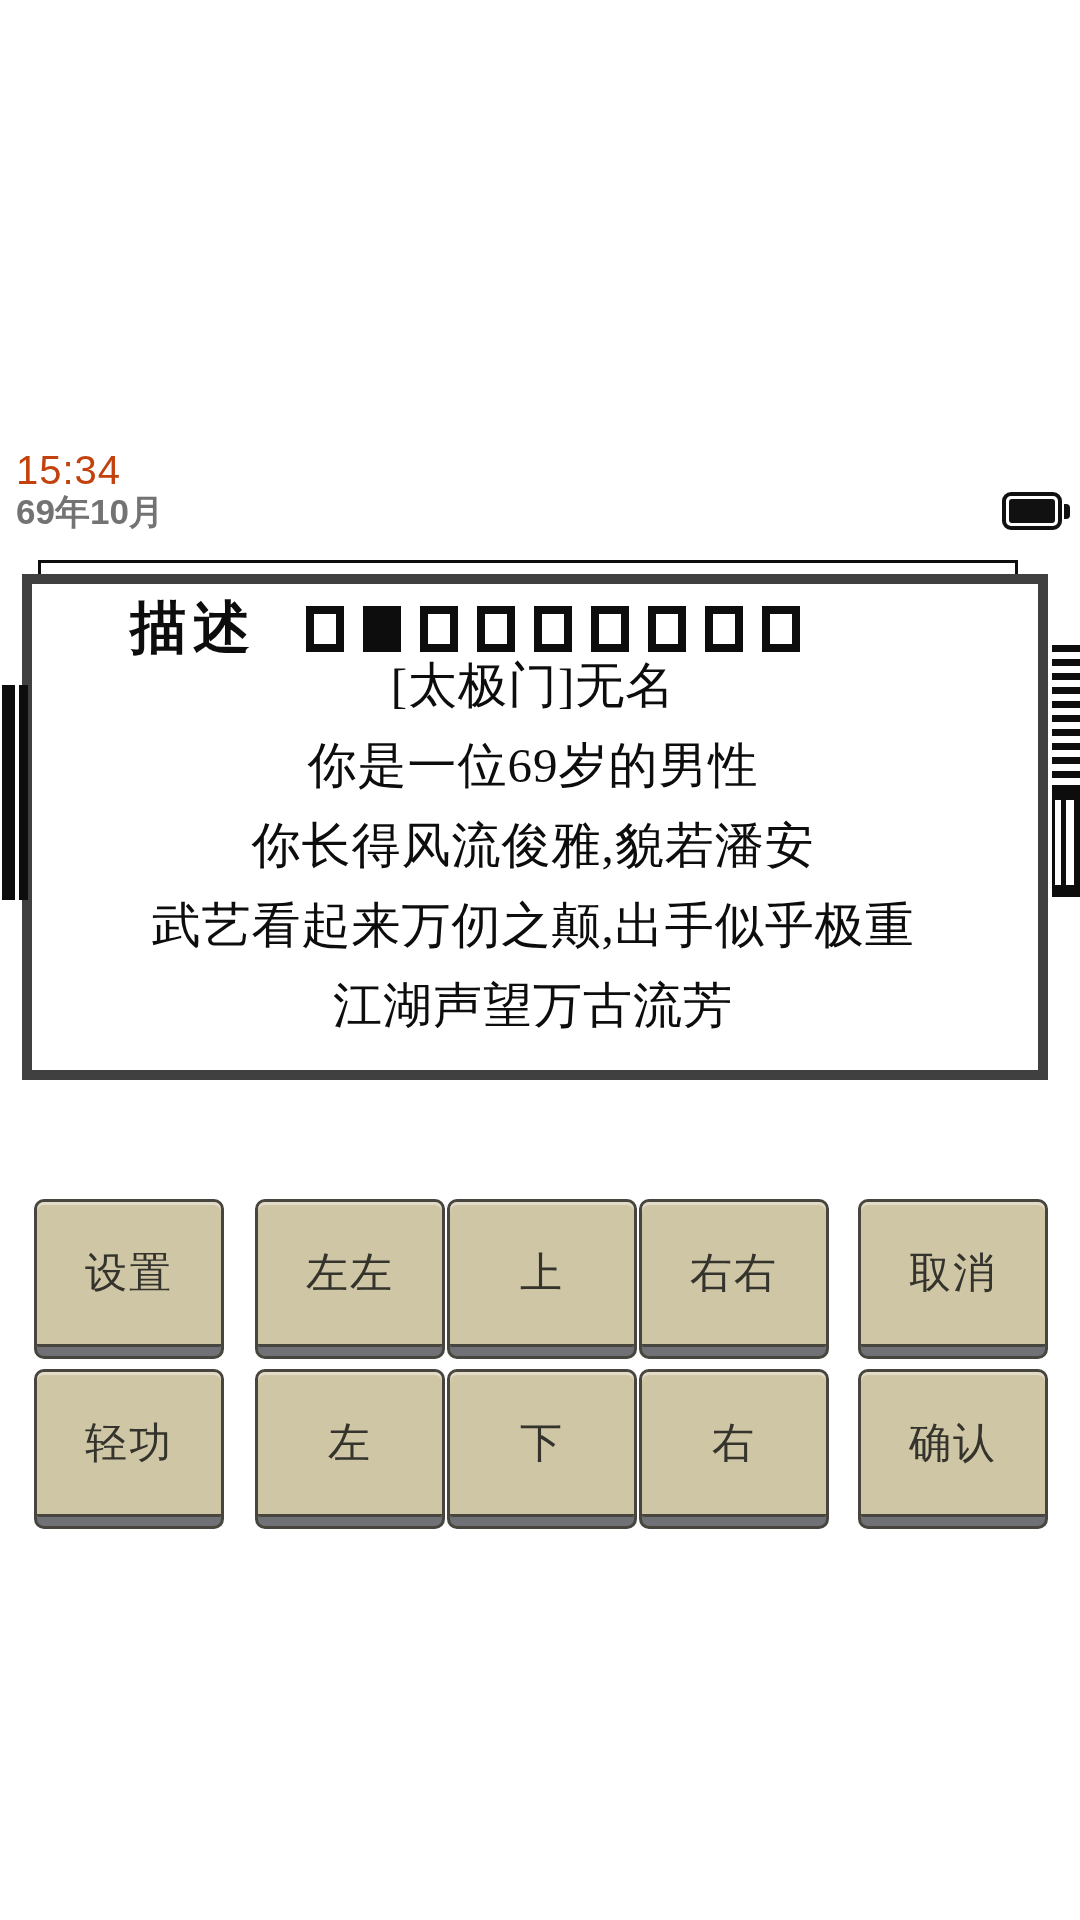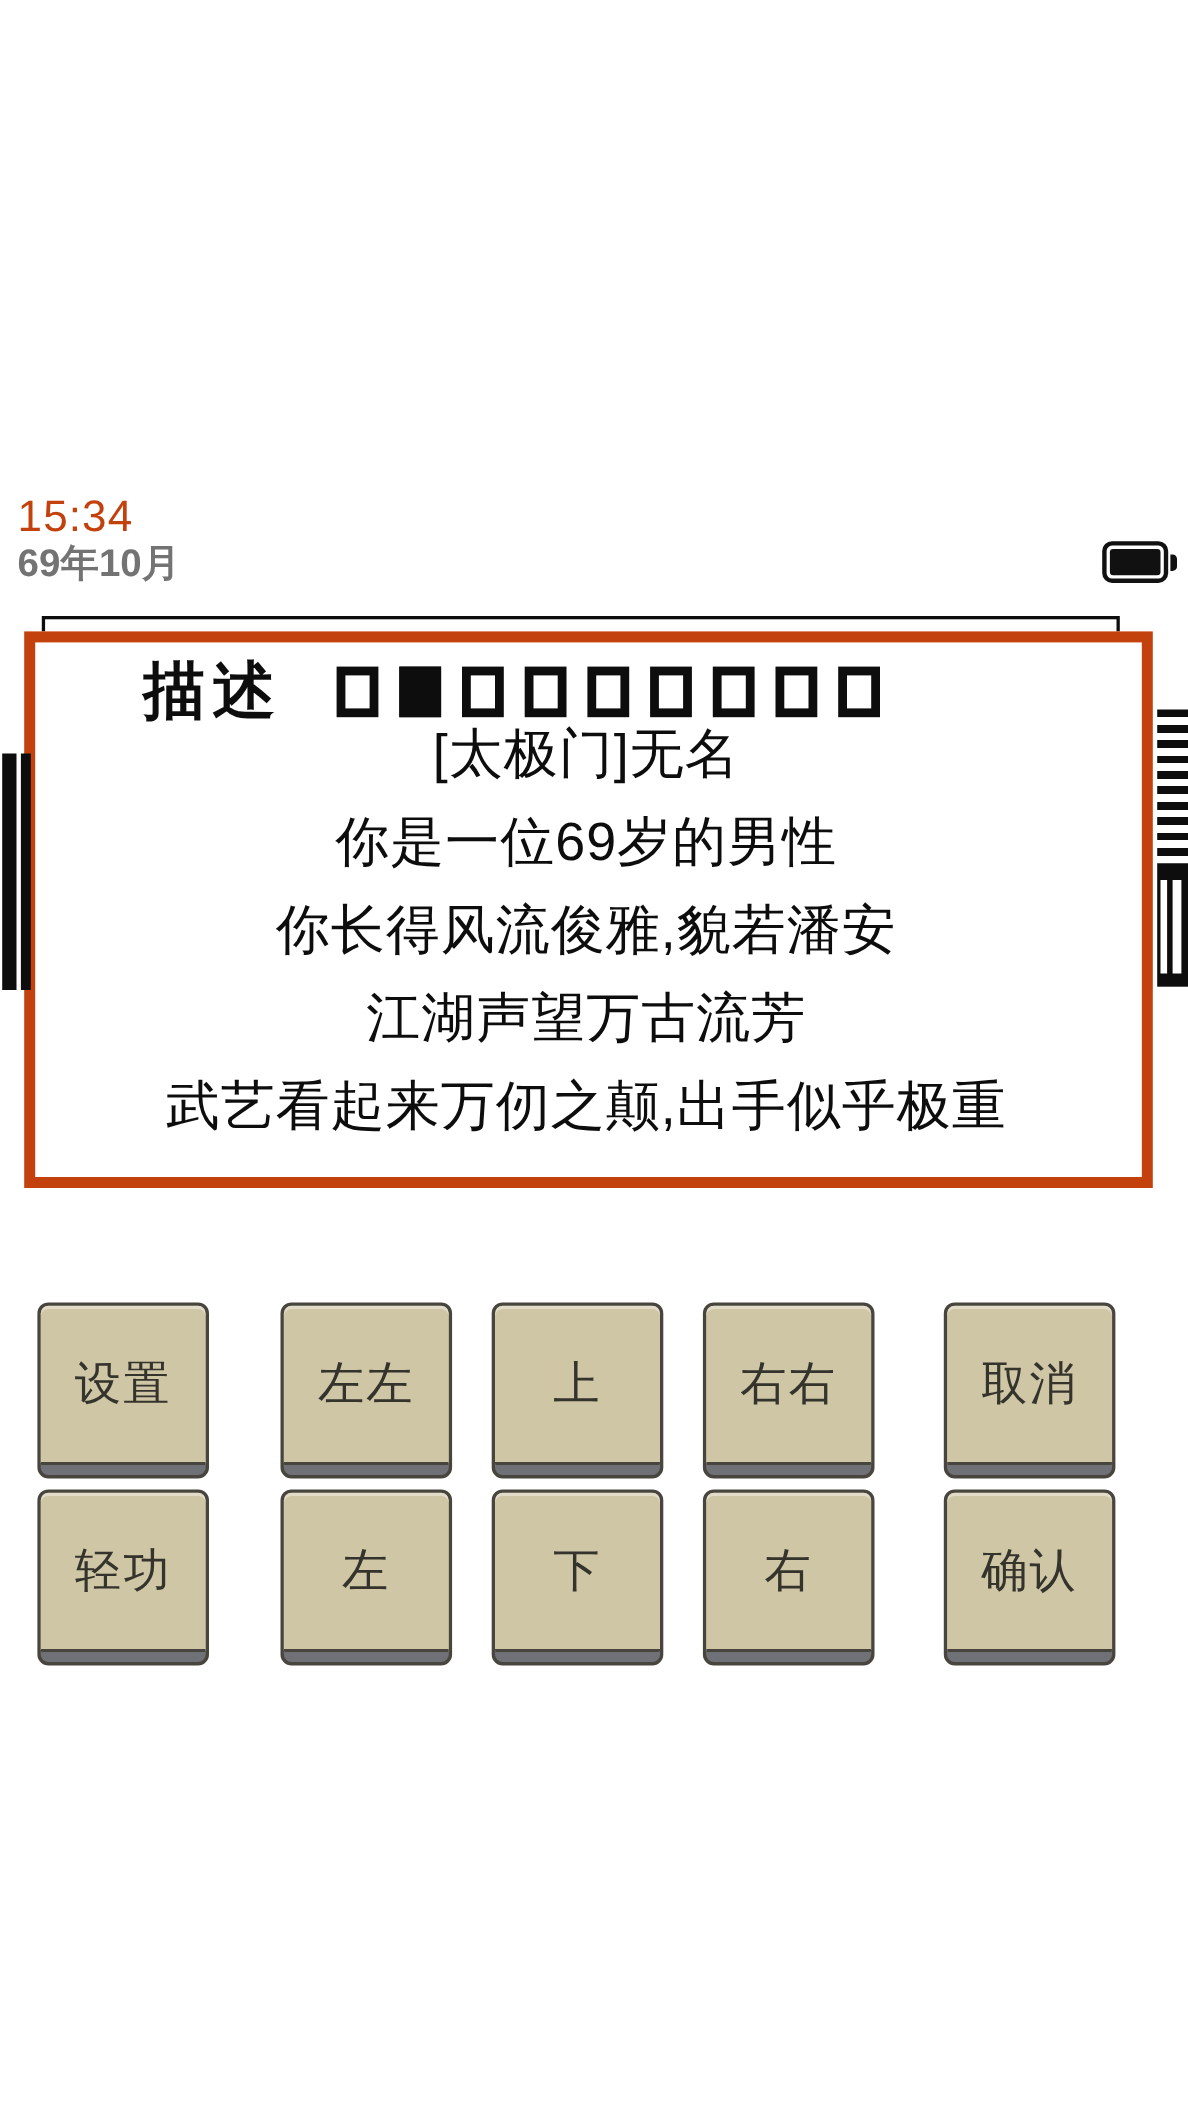--- a/index.html
+++ b/index.html
@@ -10,42 +10,42 @@
   
   .time-label{position:absolute;left:16px;top:448px;font-size:40px;color:#c2410c;letter-spacing:1px;}
   .date-label{position:absolute;left:16px;top:489px;font-size:35px;color:#737373;font-weight:bold;}
   .battery{position:absolute;left:1002px;top:492px;width:70px;height:40px;}
   .battery-body{position:absolute;left:0;top:0;width:60px;height:38px;border:4px solid #111;border-radius:9px;box-sizing:border-box;padding:3px;background:#fff;}
   .battery-fill{width:100%;height:100%;background:#111;border-radius:3px;}
   .battery-nub{position:absolute;left:62px;top:12px;width:6px;height:15px;background:#111;border-radius:0 4px 4px 0;}
   
   .bg-window{position:absolute;left:38px;top:560px;width:980px;height:60px;background:#fff;border:3px solid #0d0d0d;box-sizing:border-box;z-index:1;}
   
-  .panel{position:absolute;left:22px;top:574px;width:1026px;height:506px;background:#fff;border:10px solid #c2410c;box-sizing:border-box;z-index:2;}
+  .panel{position:absolute;left:22px;top:574px;width:1026px;height:506px;background:#fff;border:10px solid #404040;box-sizing:border-box;z-index:2;font-family:Liberation Serif, serif;}
   .panel-header{position:absolute;left:98px;top:6px;display:flex;align-items:center;}
   .panel-title{font-size:57px;font-weight:bold;color:#0d0d0d;letter-spacing:6px;}
   .pages{display:flex;align-items:center;margin-left:50px;}
   .page-square{width:38px;height:46px;border:8px solid #0d0d0d;box-sizing:border-box;background:#fff;margin-right:19px;}
   .page-square.filled{background:#0d0d0d;}
   .desc-lines{position:absolute;left:6px;top:62px;width:990px;}
   .desc-line{font-size:49px;line-height:80px;color:#0d0d0d;white-space:nowrap;letter-spacing:1px;text-align:center;}
   
   .left-deco{position:absolute;left:2px;top:685px;width:26px;height:215px;z-index:3;}
   .left-deco .bar-a{position:absolute;left:0;top:0;width:13px;height:100%;background:#0d0d0d;}
   .left-deco .bar-b{position:absolute;left:17px;top:0;width:9px;height:100%;background:#0d0d0d;}
   .right-deco{position:absolute;left:1052px;top:645px;width:28px;height:252px;z-index:3;}
   .right-stripes{position:absolute;left:0;top:0;width:100%;height:140px;
     background:repeating-linear-gradient(to bottom,#0d0d0d 0 7px,#ffffff 7px 14px);}
   .right-grille{position:absolute;left:0;top:140px;width:100%;height:112px;background:#0d0d0d;}
   .right-grille .slot-a{position:absolute;left:3px;top:15px;width:6px;height:85px;background:#fff;}
   .right-grille .slot-b{position:absolute;left:14px;top:15px;width:8px;height:85px;background:#fff;}
   
   .btn-row{position:absolute;left:0;width:1080px;height:162px;}
   .row-0{top:1184px;} .row-1{top:1354px;}
-  .btn{position:absolute;top:0;width:156px;height:160px;border:3px solid #47453d;border-radius:10px;
+  .btn{position:absolute;top:15px;width:190px;height:160px;border:3px solid #47453d;border-radius:10px;
     background:#6f7176;box-sizing:border-box;cursor:pointer;padding:0;}
   .btn-face{height:142px;background:#cfc6a6;border-bottom:3px solid #47453d;border-radius:7px 7px 2px 2px;
     display:flex;align-items:center;justify-content:center;
     box-shadow:inset 0 3px 0 rgba(255,255,255,0.38);}
   .btn-label{font-size:42px;color:#34332c;letter-spacing:2px;}
 </style>
 </head>
 <body>
 
 <div class="screen">
@@ -73,22 +73,22 @@
           <span class="page-square"></span>
           <span class="page-square"></span>
           <span class="page-square"></span>
           <span class="page-square"></span>
         </div>
     </div>
     <div class="desc-lines" id="desc-lines">
         <div class="desc-line">[太极门]无名</div>
         <div class="desc-line">你是一位69岁的男性</div>
         <div class="desc-line">你长得风流俊雅,貌若潘安</div>
+        <div class="desc-line">武艺看起来万仞之颠,出手似乎极重</div>
         <div class="desc-line">江湖声望万古流芳</div>
-        <div class="desc-line">武艺看起来万仞之颠,出手似乎极重</div>
       </div>
   </div>
 
   <div class="left-deco">
     <div class="bar-a"></div>
     <div class="bar-b"></div>
   </div>
   <div class="right-deco">
     <div class="right-stripes"></div>
     <div class="right-grille">

